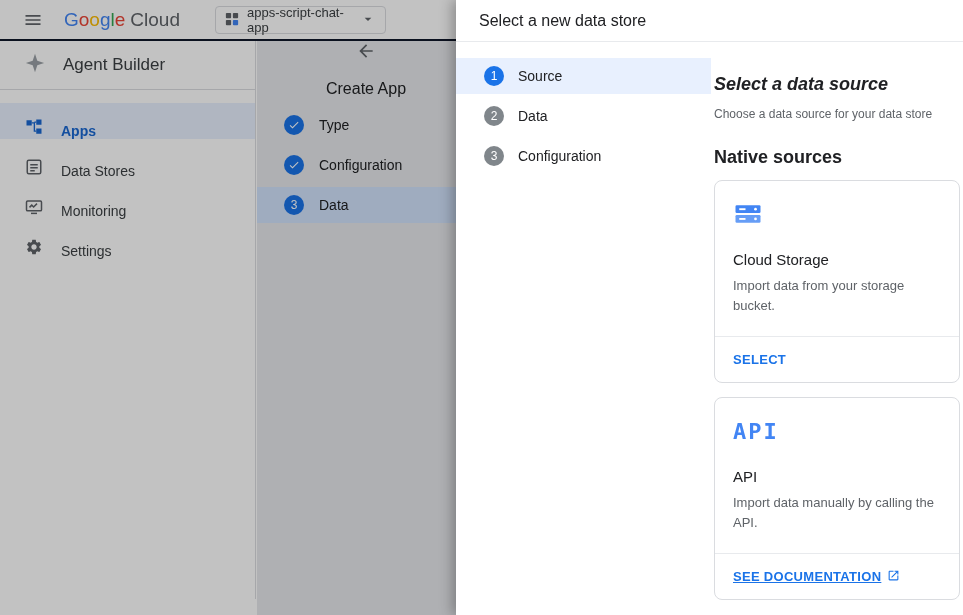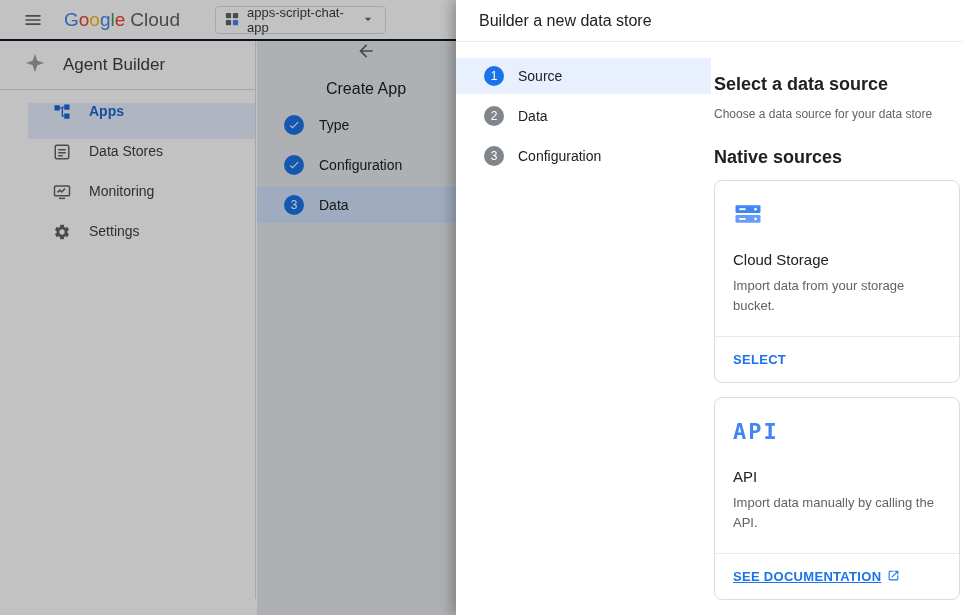--- a/index.html
+++ b/index.html
@@ -13,21 +13,21 @@
   .logo-google span { font-weight:400; }
   .logo-cloud { color:#5f6368; margin-left:5px; }
   .project-btn { position:absolute; left:215px; top:6px; width:171px; height:28px; border:1px solid #dadce0; border-radius:4px; background:#fff; display:flex; align-items:center; padding:0 9px; gap:8px; font-size:13px; color:#3c4043; cursor:pointer; }
   .project-btn .caret { margin-left:auto; }
 
   
   .sidebar { position:absolute; left:0; top:41px; width:256px; bottom:16px; background:#fff; border-right:1px solid #dadce0; z-index:1; }
   .sidebar-header { height:49px; border-bottom:1px solid #dadce0; display:flex; align-items:center; padding-left:24px; gap:17px; }
   .sidebar-title { font-size:17px; color:#3c4043; }
   .nav { margin-top:13px; }
-  .nav-item { height:36px; margin-bottom:4px; display:flex; align-items:flex-start; padding-left:25px; gap:18px; font-size:14px; color:#3c4043; cursor:pointer;margin-left:28px; }
+  .nav-item { height:36px; margin-bottom:4px; display:flex; align-items:flex-end; padding-left:25px; gap:18px; font-size:14px; color:#3c4043; cursor:pointer; }
   .nav-item.selected { background:#e8f0fe; color:#1967d2; font-weight:700; }
 
   
   .createapp { position:absolute; left:257px; top:41px; width:199px; bottom:0; background:#e6e8eb; z-index:1; }
   .createapp-header { height:56px; display:flex; align-items:center; padding-left:19px; gap:19px; font-size:16px; color:#202124;flex-direction:column; }
   .back-btn { width:24px; height:24px; display:flex; align-items:center; justify-content:center; cursor:pointer; }
   .casteps { margin-top:10px; }
   .castep { height:36px; margin-bottom:4px; display:flex; align-items:center; padding-left:27px; gap:15px; font-size:14px; color:#202124; cursor:pointer; }
   .castep.current { background:#d2e3fc; }
 
@@ -38,21 +38,21 @@
   .scrim { position:absolute; left:0; top:0; width:456px; height:615px; background:rgba(0,0,0,0.24); z-index:3; }
 
   
   .dialog { position:absolute; left:456px; top:0; width:507px; height:615px; background:#fff; z-index:5; box-shadow:-4px 0 12px rgba(0,0,0,0.28); }
   .dialog-header { height:42px; border-bottom:1px solid #e8eaed; display:flex; align-items:center; padding-left:23px; font-size:16px; color:#202124; }
   .dsteps { position:absolute; left:0; top:58px; width:255px; }
   .dstep { height:36px; margin-bottom:4px; display:flex; align-items:center; padding-left:28px; gap:14px; font-size:14px; color:#202124; cursor:pointer; }
   .dstep.active { background:#e8f0fe; }
 
   .content { position:absolute; left:258px; top:74px; width:246px; }
-  .heading { font-size:18px; font-weight:700; color:#202124; }
+  .heading { font-size:18px; font-weight:700; color:#202124;font-style:italic; }
   .subheading { margin-top:12px; font-size:12px; color:#5f6368; }
   .section-label { margin-top:26px; font-size:18px; font-weight:700; color:#202124; }
 
   .card { margin-top:12px; border:1px solid #dadce0; border-radius:8px; background:#fff; }
   .card + .card { margin-top:14px; }
   .card-body { padding:18px 18px 20px; }
   .card-icon { height:30px; display:flex; align-items:center; }
   .card-title { margin-top:22px; font-size:15px; color:#202124; }
   .card-desc { margin-top:8px; font-size:13px; line-height:20px; color:#5f6368; }
   .card-footer { border-top:1px solid #e8eaed; padding:13px 18px 14px; }
@@ -174,21 +174,21 @@
         <span class="circle">3</span>
         <span>Data</span>
       </div>
     </div>
   </div>
 
   <div class="scrim"></div>
 
   <div class="dialog">
     <div class="dialog-header">
-      <span>Builder a new data store</span>
+      <span>Select a new data store</span>
     </div>
 
     <div class="dsteps">
       <div class="dstep active">
         <span class="circle">1</span>
         <span>Source</span>
       </div>
       <div class="dstep">
         <span class="circle grey">2</span>
         <span>Data</span>

